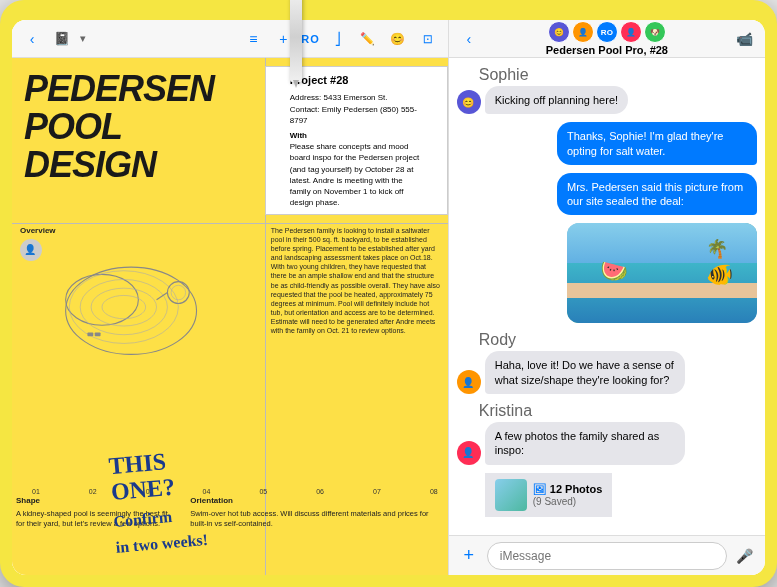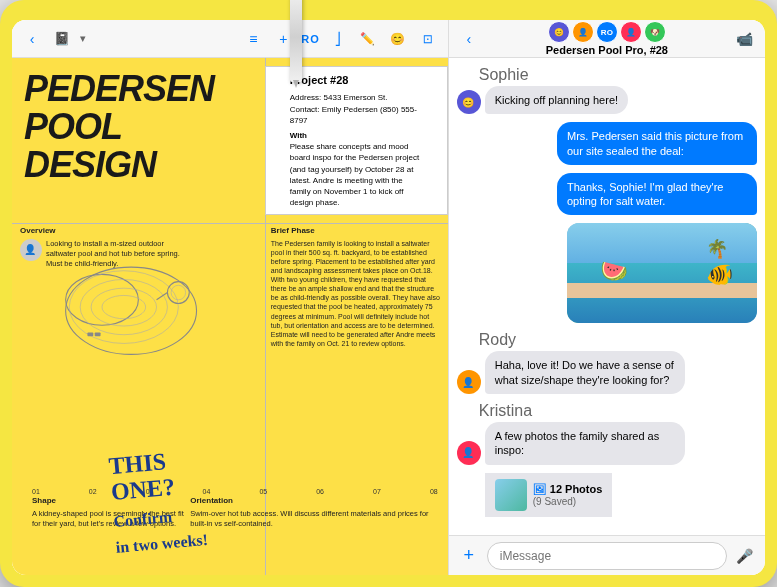--- a/index.html
+++ b/index.html
@@ -203,21 +203,21 @@
     .brief-section .section-label {
       font-weight: 700;
       font-size: 8px;
       margin-bottom: 2px;
     }
 
     
     .bottom-left {
       position: absolute;
       bottom: 0;
-      left: 20px;
+      left: 4px;
       width: 37%;
       font-size: 7.5px;
       line-height: 1.35;
       color: #222;
       padding-bottom: 4px;
     }
     .bottom-left .section-label {
       font-weight: 700;
       font-size: 8px;
       margin-bottom: 2px;
@@ -510,36 +510,34 @@
 
             <div class="project-box">
               <div class="project-box-title">Project #28</div>
               <div>Address: 5433 Emerson St.</div>
               <div>Contact: Emily Pedersen (850) 555-8797</div>
               <div class="project-section-title">With</div>
               <div>Please share concepts and mood board inspo for the Pedersen project (and tag yourself) by October 28 at latest. Andre is meeting with the family on November 1 to kick off design phase.</div>
             </div>
 
             <div class="brief-section">
-              <div class="section-label">Brief Phase</div>
               <div style="font-size:7px; line-height:1.3;">The Pedersen family is looking to install a saltwater pool in their 500 sq. ft. backyard, to be established before spring. Placement to be established after yard and landscaping assessment takes place on Oct.18.
 
 With two young children, they have requested that there be an ample shallow end and that the structure be as child-friendly as possible overall. They have also requested that the pool be heated, approximately 75 degrees at minimum.
 
 Pool will definitely include hot tub, but orientation and access are to be determined.
 
 Estimate will need to be generated after Andre meets with the family on Oct. 21 to review options.</div>
             </div>
 
             <div class="overview-section">
               <div class="section-label">Overview</div>
 
               <div style="display:flex; align-items:flex-start; gap:4px;">
                 <div style="width:22px; height:22px; border-radius:50%; background:#ccc; flex-shrink:0; overflow:hidden; display:flex; align-items:center; justify-content:center; font-size:10px;">👤</div>
-                <div>Looking to install a m-sized outdoor saltwater pool and hot tub before spring. Must be child-friendly.</div>
               </div>
             </div>
 
             <svg class="pool-svg" viewBox="0 0 260 220" style="position:absolute; top:180px; left:0; width:58%; height:160px;">
 
               <ellipse cx="120" cy="100" rx="90" ry="60" fill="none" stroke="#888" stroke-width="1.5"></ellipse>
               <ellipse cx="80" cy="85" rx="50" ry="35" fill="none" stroke="#888" stroke-width="1.5"></ellipse>
 
               <ellipse cx="110" cy="95" rx="75" ry="50" fill="none" stroke="#aaa" stroke-width="0.8"></ellipse>
               <ellipse cx="110" cy="95" rx="60" ry="38" fill="none" stroke="#aaa" stroke-width="0.8"></ellipse>
@@ -604,25 +602,25 @@
 
           <div class="message-row received">
             <div class="sender-name">Sophie</div>
             <div class="message-with-avatar">
               <div class="msg-avatar" style="background:#5856D6; display:flex; align-items:center; justify-content:center; color:white; font-size:10px; border-radius:50; font-size:10px;">😊</div>
               <div class="bubble received">Kicking off planning here!</div>
             </div>
           </div>
 
           <div class="message-row sent">
+            <div class="bubble sent">Thanks, Sophie! I'm glad they're opting for salt water.</div>
+          </div>
+
+          <div class="message-row sent">
             <div class="bubble sent">Mrs. Pedersen said this picture from our site sealed the deal:</div>
-          </div>
-
-          <div class="message-row sent">
-            <div class="bubble sent">Thanks, Sophie! I'm glad they're opting for salt water.</div>
           </div>
 
           <div class="message-row sent">
             <div class="image-bubble">
               <div class="pool-image">
 
                 <div style="position:absolute; top:0; left:0; right:0; height:45%; background:linear-gradient(to bottom, #87CEEB, #5dade2);"></div>
 
                 <div style="position:absolute; bottom:0; left:0; right:0; height:60%; background:linear-gradient(to bottom, #3eb5c9, #2980b9); border-radius:0 0 10px 10px;"></div>
 

